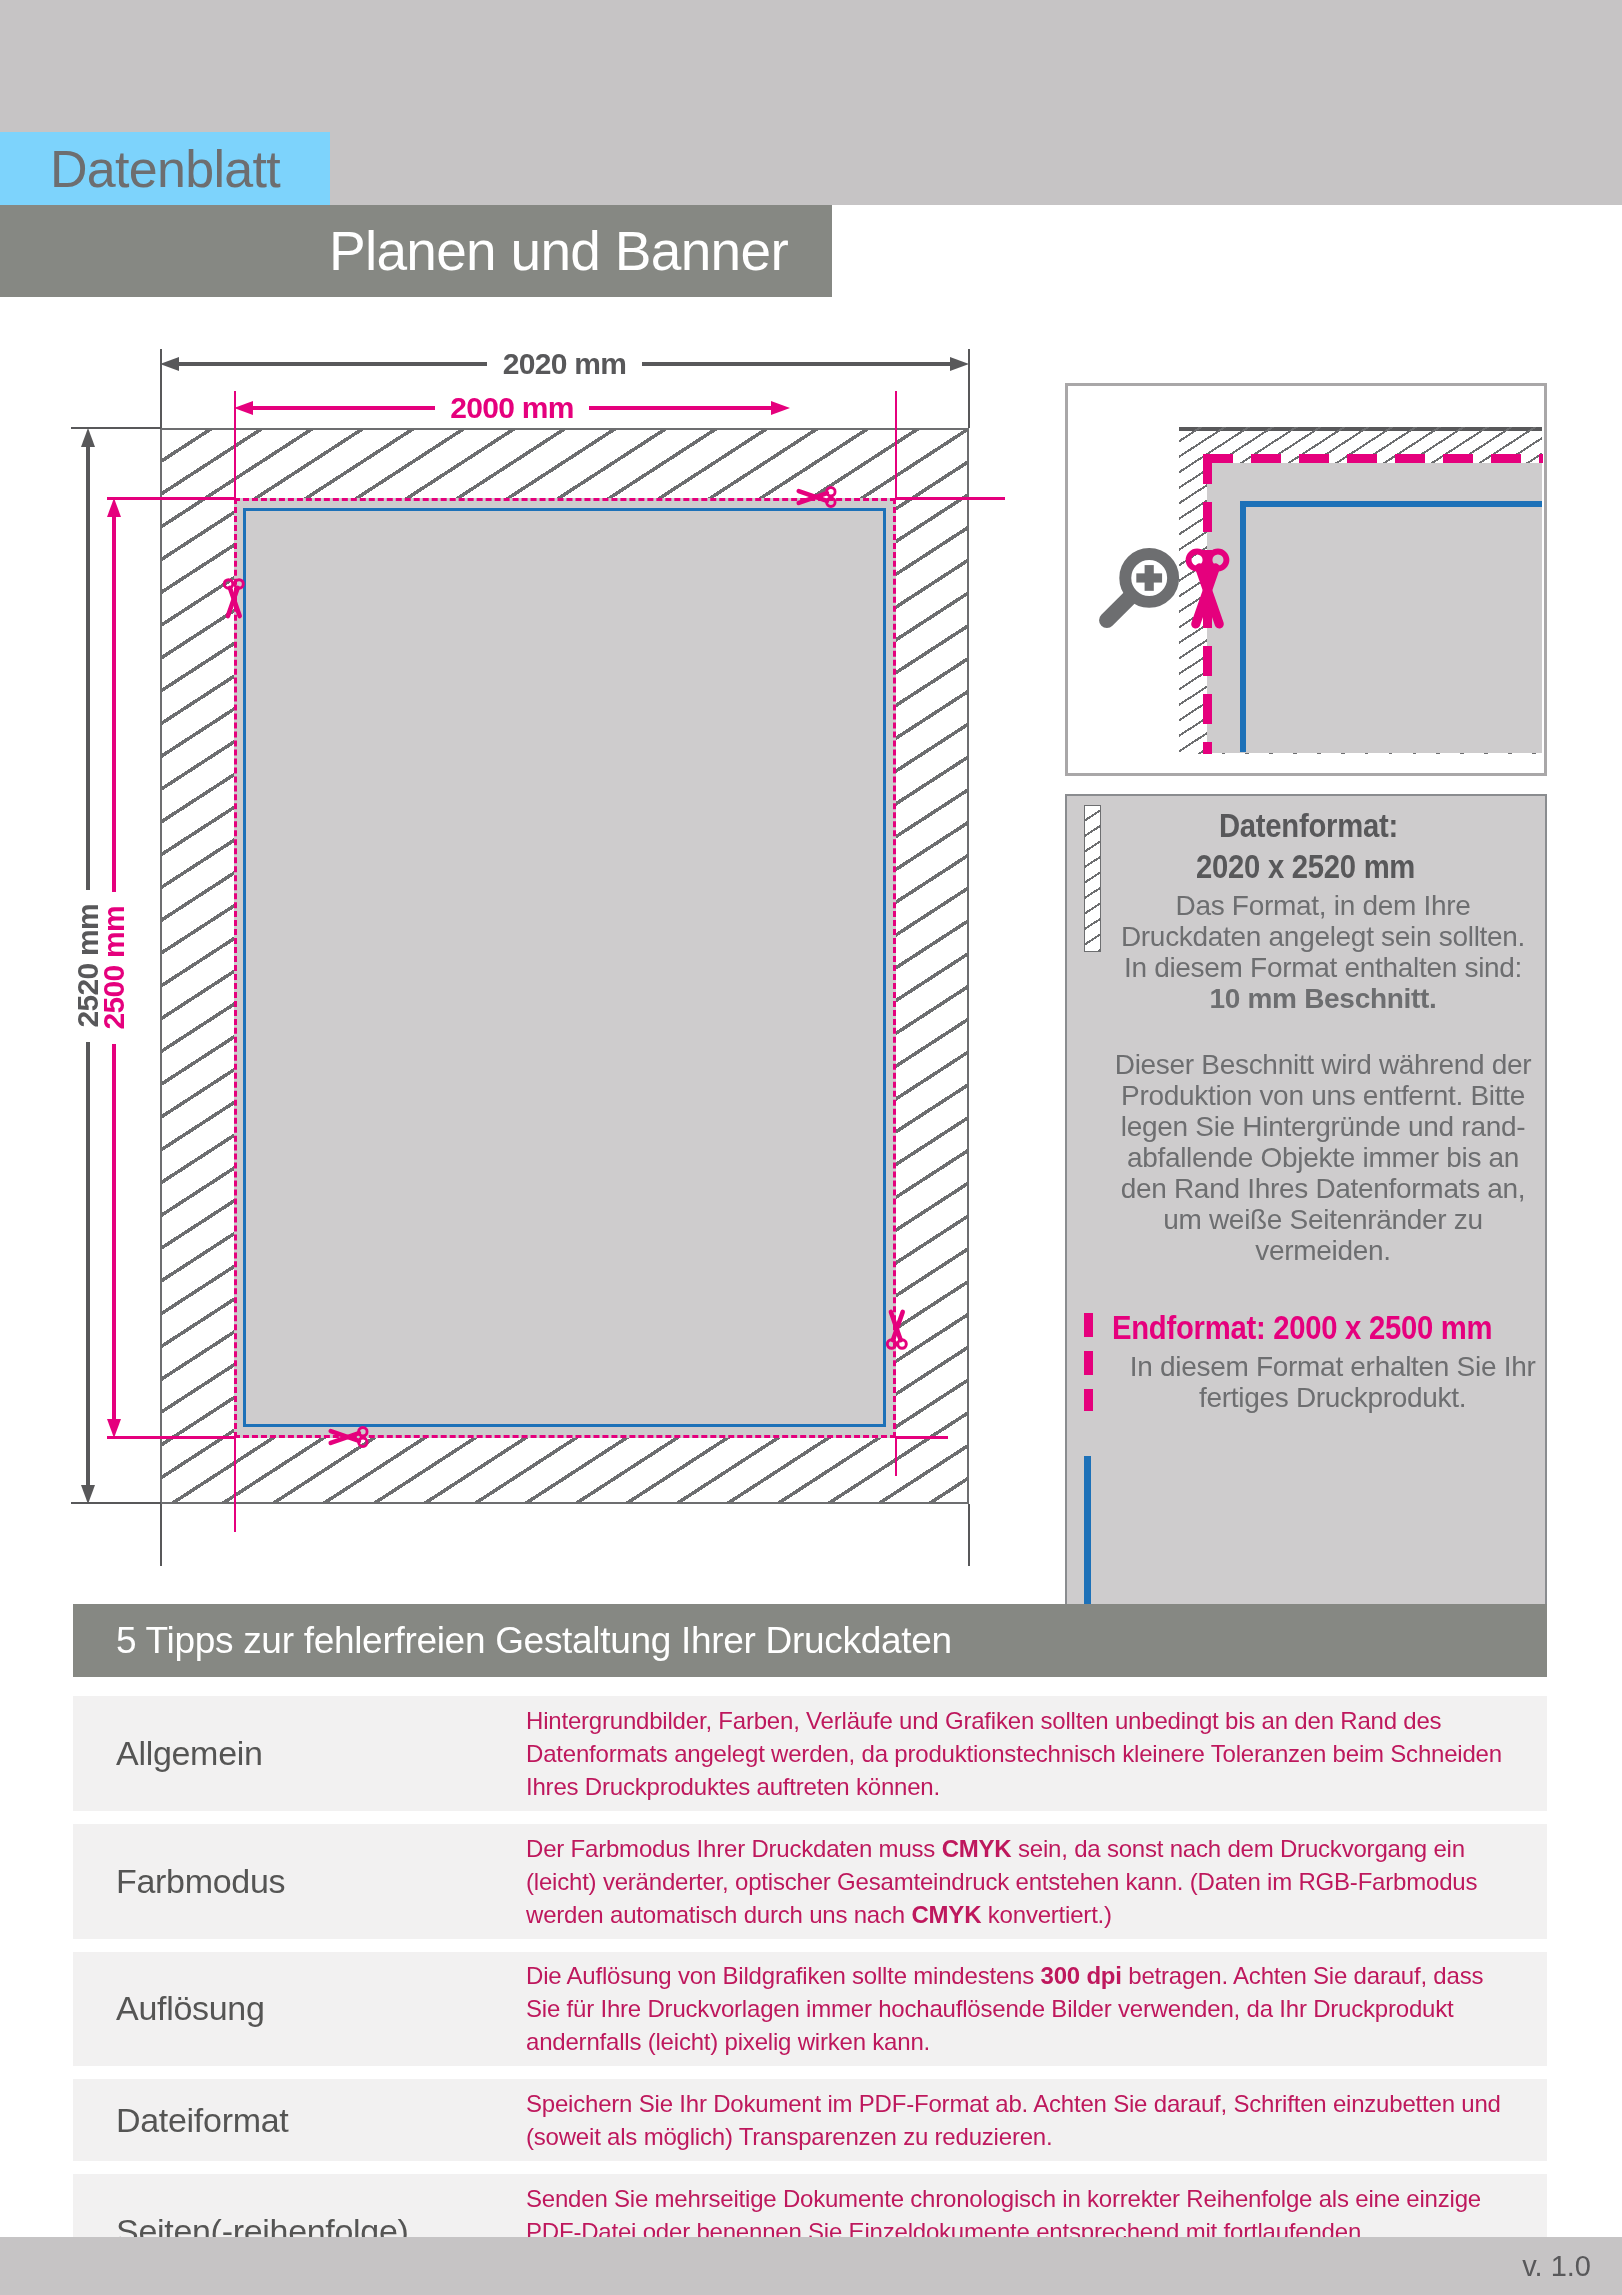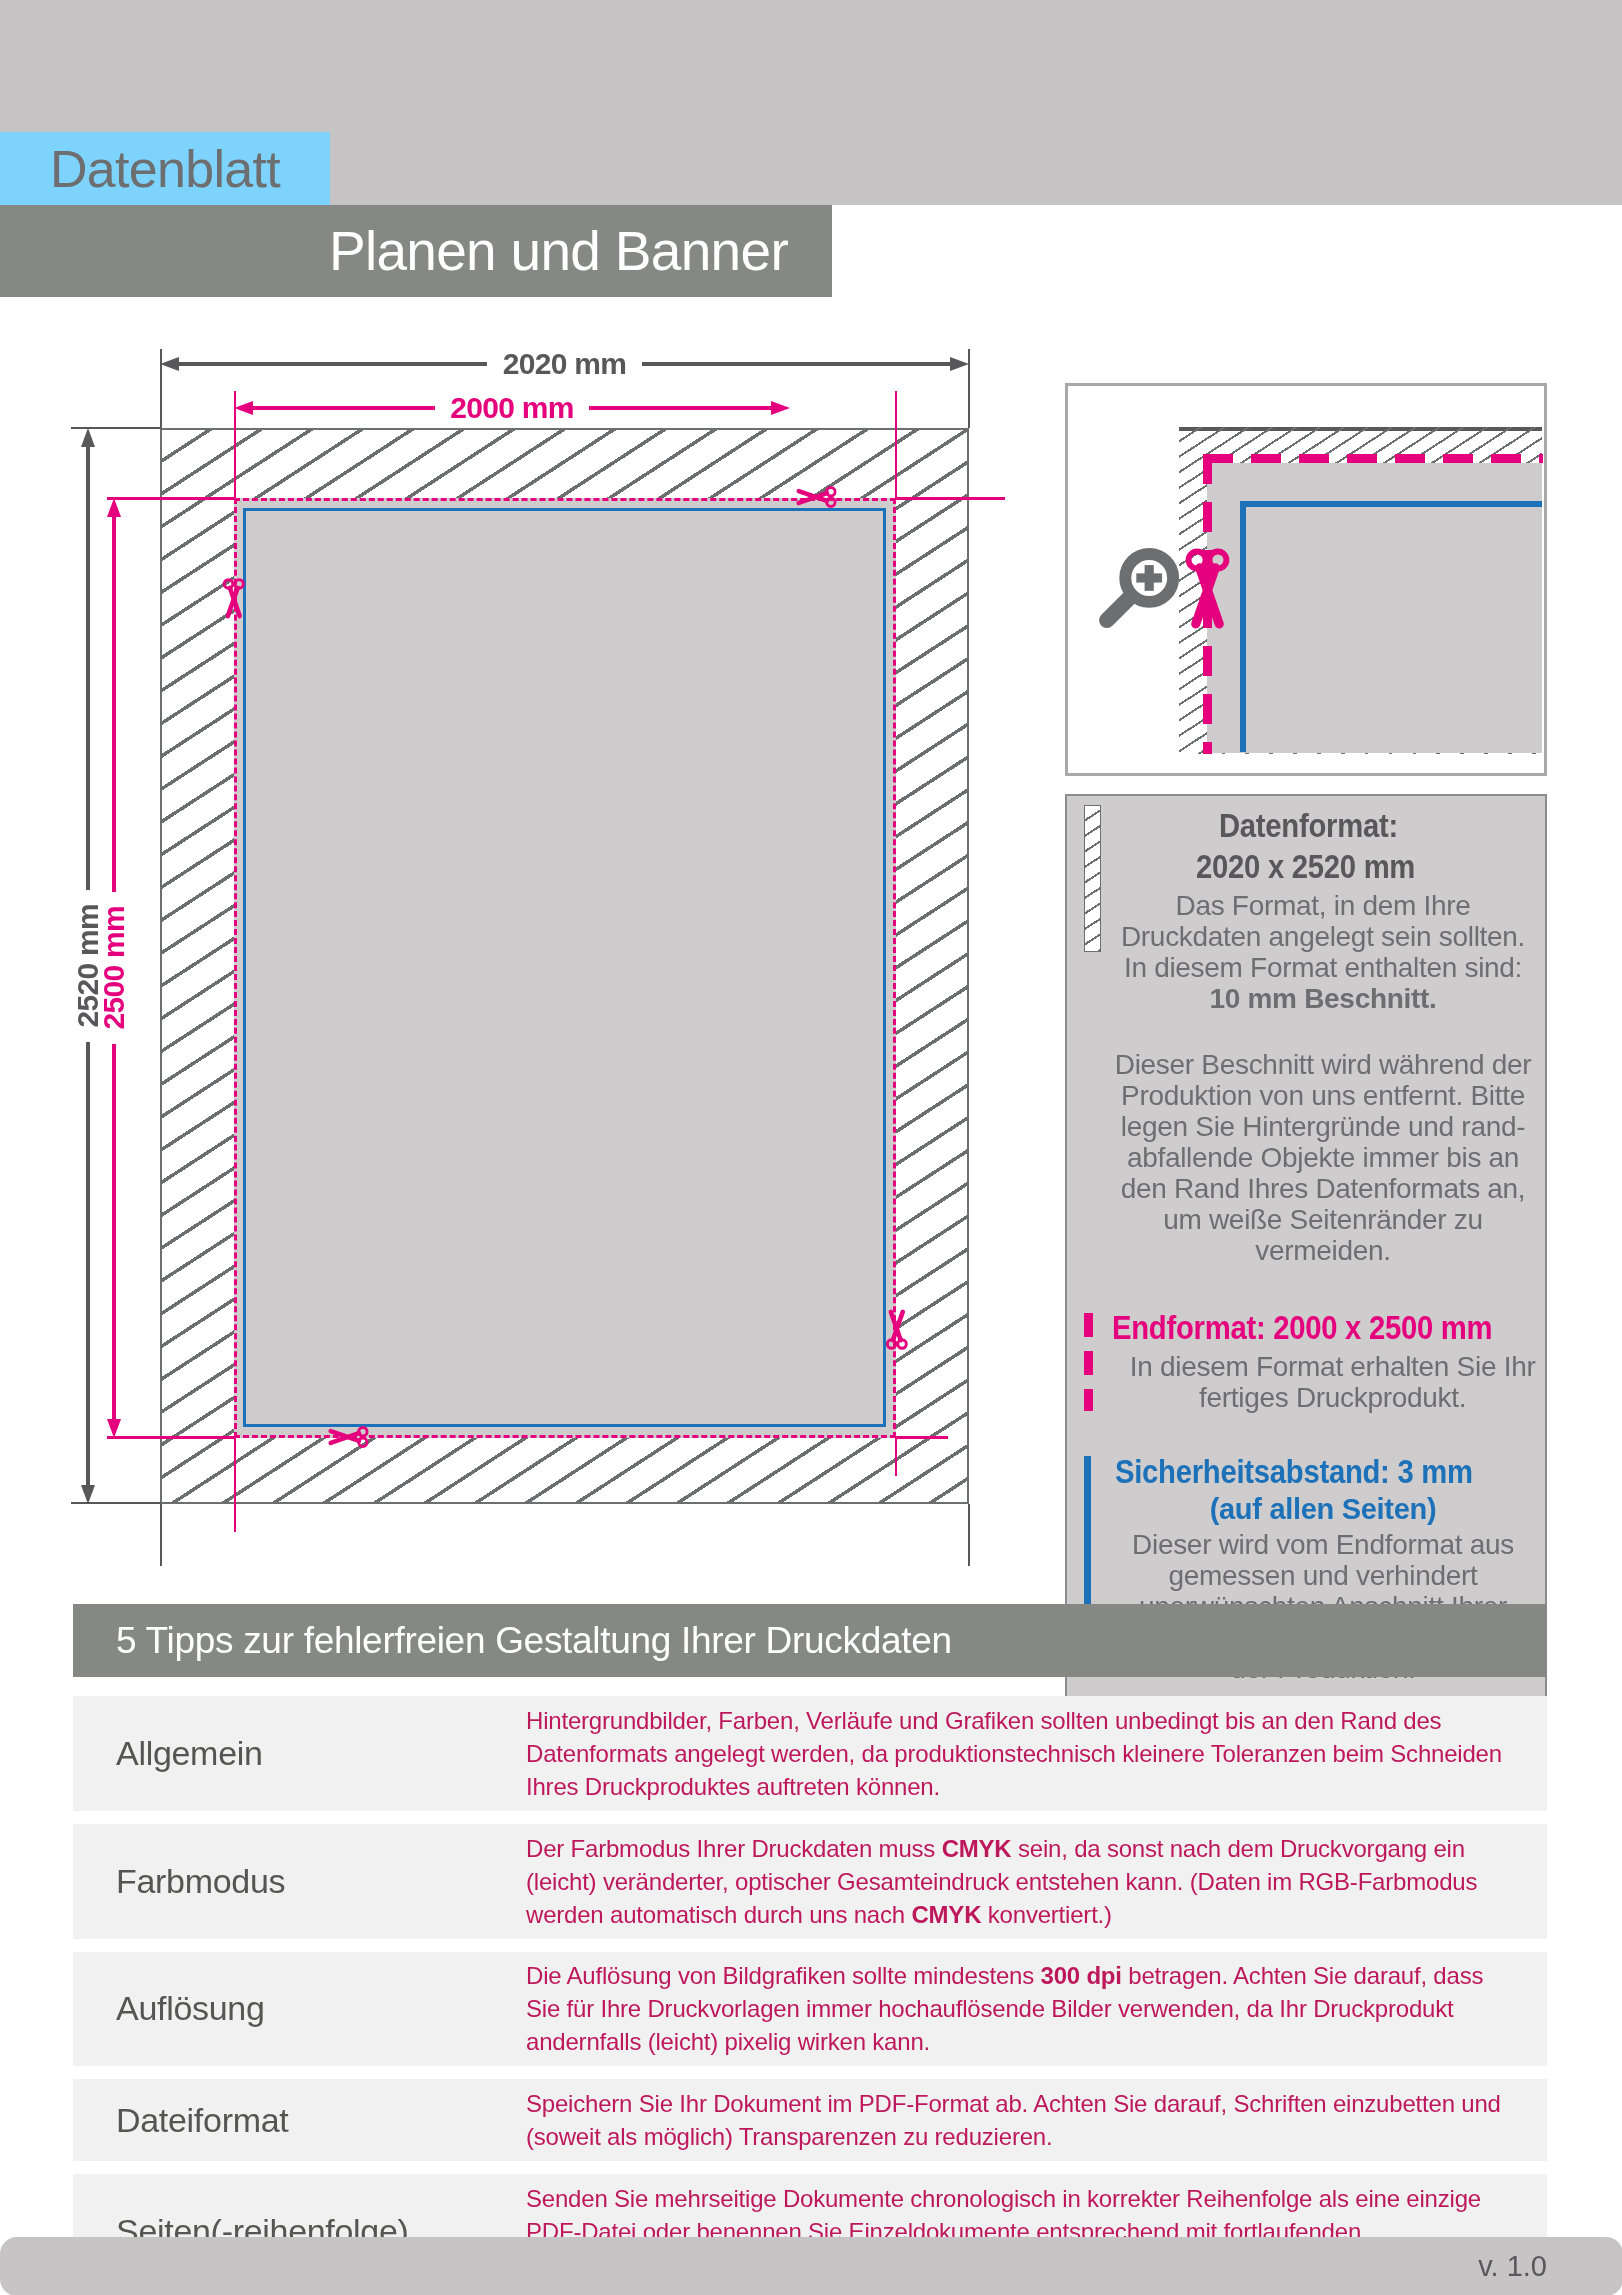--- a/index.html
+++ b/index.html
@@ -78,21 +78,21 @@
   .tips-rows{position:absolute;left:73px;top:1696px;width:1474px;}
   .trow{display:flex;background:#f2f1f1;margin-bottom:13px;align-items:center;}
   .trow .tlabel{flex:none;width:453px;padding-left:43px;box-sizing:border-box;font-size:34px;color:#555554;letter-spacing:-0.3px;}
   .trow .tbody{flex:1;padding:7.9px 39px 7.9px 0;font-size:24px;line-height:33px;color:#be185d;letter-spacing:-0.2px;}
   .trow:nth-child(1) .tbody,.trow:nth-child(2) .tbody,.trow:nth-child(3) .tbody{min-height:96px;}
   .trow:nth-child(4) .tbody,.trow:nth-child(5) .tbody{min-height:63px;}
   .tbody{display:flex;flex-direction:column;justify-content:center;}
 
   
   .footer{position:absolute;left:0;top:2237px;width:1623px;height:59px;background:#c6c4c5;
-          display:flex;align-items:center;justify-content:flex-end;padding-right:76px;box-sizing:border-box;border-radius:17px;}
+          display:flex;align-items:center;justify-content:flex-end;padding-right:32px;box-sizing:border-box;}
   .footer span{font-size:29px;color:#58585a;}
 </style>
 </head>
 <body>
 
 <div class="page">
 
   <div class="band-top"></div>
   <div class="doc-label-box">
     <span>Datenblatt</span>
@@ -240,27 +240,20 @@
           <span class="cond">Endformat: 2000  x 2500 mm</span>
         </div>
         <div class="pbody">In diesem Format erhalten Sie Ihr fertiges Druckprodukt.</div>
       </div>
     </div>
 
     <div class="pblock" style="margin-top:38px;">
       <div class="picon">
         <div class="swatch-blue"></div>
       </div>
-      <div class="ptext">
-        <div class="phead b-text">
-          <span class="cond">Sicherheitsabstand: 3 mm</span>
-        </div>
-        <div class="psub b-text">(auf allen Seiten)</div>
-        <div class="pbody">Dieser wird vom Endformat aus gemessen und verhindert unerwünschten Anschnitt Ihrer Texte und Informationen während der Produktion.</div>
-      </div>
     </div>
   </div>
 
   <div class="tips-band">
     <span>5 Tipps zur fehlerfreien Gestaltung Ihrer Druckdaten</span>
   </div>
 
   <div class="tips-rows">
     <div class="trow">
       <div class="tlabel">Allgemein</div>

